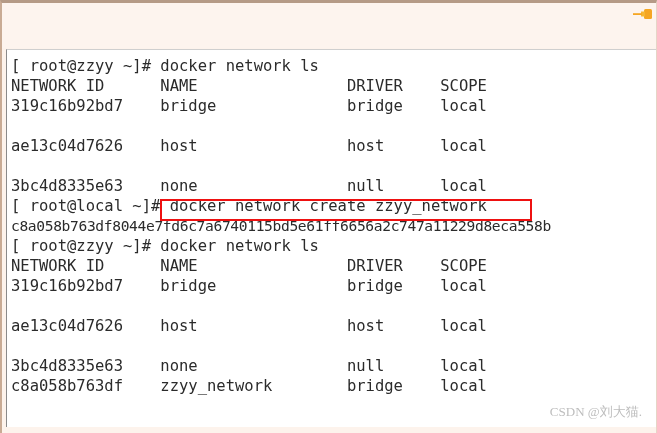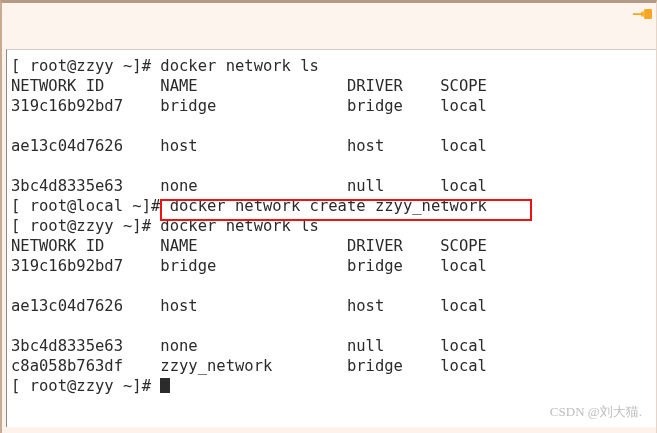--- a/index.html
+++ b/index.html
@@ -133,29 +133,29 @@
   <div class="terminal">
 
     <div class="term-line">[ root@zzyy ~]# docker network ls</div>
     <div class="term-line">NETWORK ID      NAME                DRIVER    SCOPE</div>
     <div class="term-line">319c16b92bd7    bridge              bridge    local</div>
     <div class="term-line blank"></div>
     <div class="term-line">ae13c04d7626    host                host      local</div>
     <div class="term-line blank"></div>
     <div class="term-line">3bc4d8335e63    none                null      local</div>
     <div class="term-line">[ root@local ~]# docker network create zzyy_network</div>
+    <div class="term-line hash-line">c8a058b763df8044e7fd6c7a6740115bd5e61ff6656a2c747a11229d8eca558b</div>
     <div class="term-line">[ root@zzyy ~]# docker network ls</div>
     <div class="term-line">NETWORK ID      NAME                DRIVER    SCOPE</div>
     <div class="term-line">319c16b92bd7    bridge              bridge    local</div>
     <div class="term-line blank"></div>
     <div class="term-line">ae13c04d7626    host                host      local</div>
     <div class="term-line blank"></div>
     <div class="term-line">3bc4d8335e63    none                null      local</div>
     <div class="term-line">c8a058b763df    zzyy_network        bridge    local</div>
-    <div class="term-line"><span>[ root@zzyy ~]# </span><span class="cursor-block"></span></div>
 
     <div class="red-box"></div>
   </div>
 
   <div class="watermark">CSDN @刘大猫.</div>
   <div class="bottom-strip"></div>
 
 </div>
 
 </body></html>

